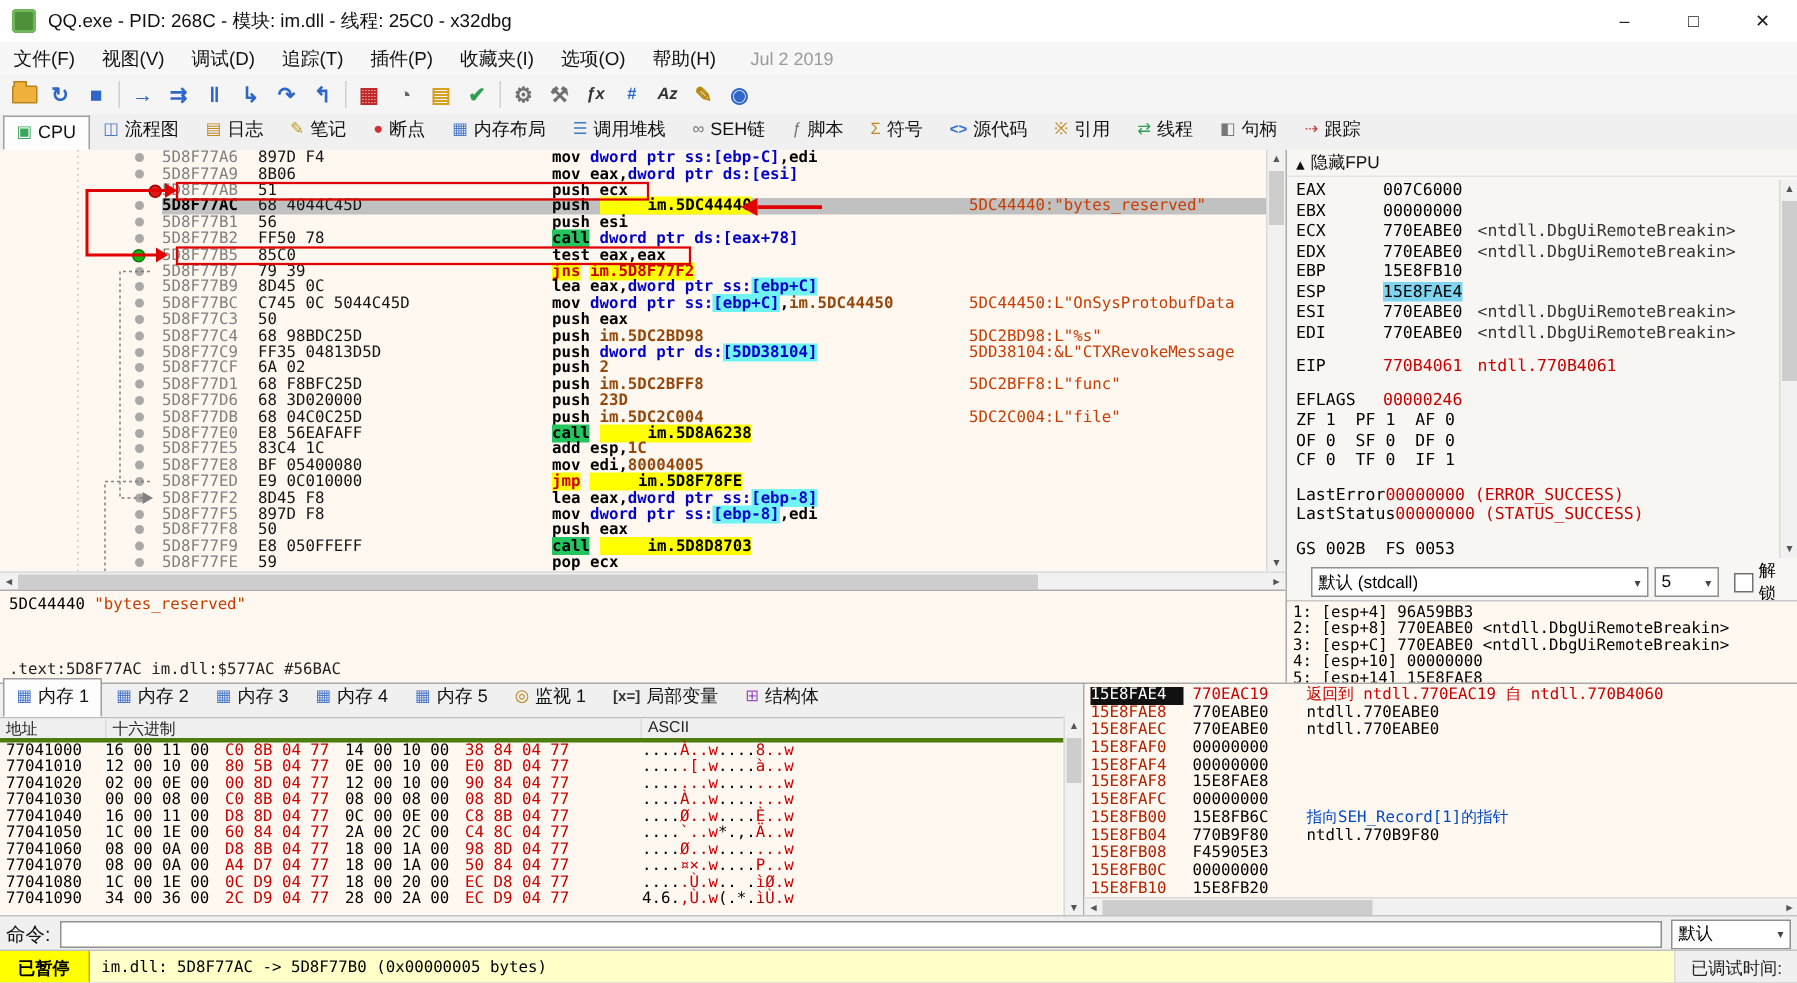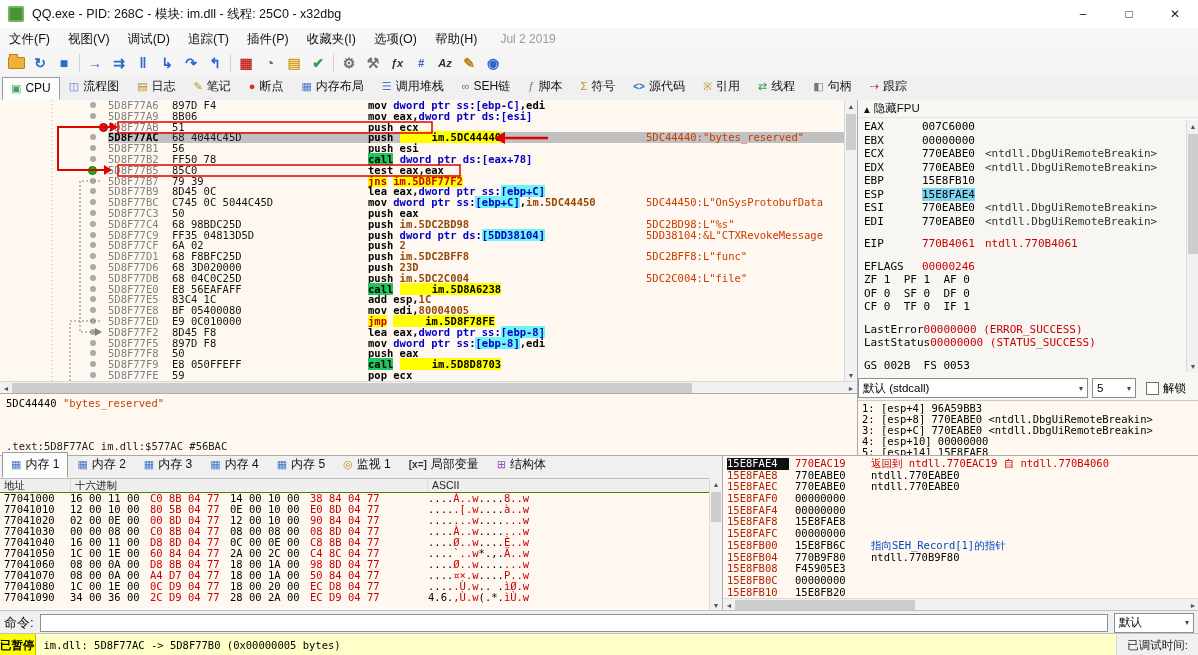--- a/index.html
+++ b/index.html
@@ -67,33 +67,33 @@
   .fpurow{height:17px;display:flex;align-items:center;padding-left:6px;gap:4px;font-size:11.5px;color:#111;border-bottom:1px solid #E4E4E4;}
   #reg-rows{position:absolute;top:20px;left:6px;right:14px;font-family:"DejaVu Sans Mono",monospace;font-size:11px;}
   .rrow{height:13.5px;line-height:13.5px;white-space:pre;}
   .rgap{height:9px;}
   .rlab{display:inline-block;min-width:58px;color:#000;}
   .rval{color:#000;}
   .rcom{color:#333;padding-left:10px;}
   .red{color:#C80000 !important;}
   .espv{background:#7FD4F0;}
   .rtext{color:#000;}
-  .convrow{position:absolute;top:278px;left:0;right:4px;height:20px;display:flex;align-items:center;gap:4px;}
+  .convrow{position:absolute;top:278px;left:16px;right:4px;height:20px;display:flex;align-items:center;gap:4px;}
   .combo{background:#FFF;border:1px solid #8F8F8F;height:18px;display:flex;align-items:center;font-size:11.5px;padding:0 4px;gap:6px;}
   .combo .cv{white-space:nowrap;}
   .combo .ca{font-size:8px;color:#444;margin-left:auto;}
   .spin{width:34px;}
   .chk{width:11px;height:11px;border:1px solid #707070;background:#FFF;margin-left:6px;}
   .chklab{font-size:11.5px;}
   #arg-rows{position:absolute;top:300px;left:0;right:0;bottom:0;background:#FFF8F0;border-top:1px solid #C9C9C9;font-family:"DejaVu Sans Mono",monospace;font-size:10.5px;padding:2px 0 0 4px;}
   .arow{height:11px;line-height:11px;white-space:pre;}
   
   #bottomleft{position:absolute;top:455px;left:0;width:722px;height:155px;border-top:1px solid #ABABAB;background:#FFF8F0;}
   .btabs{height:22px;background:#F0F0F0;display:flex;align-items:flex-end;border-bottom:1px solid #BDBDBD;padding-left:2px;}
-  .memhdr{height:13px;background:#EFEFEF;border-bottom:1px solid #4d7c0f;font-size:10.5px;color:#222;display:flex;}
+  .memhdr{height:13px;background:#EFEFEF;border-bottom:3px solid #4d7c0f;font-size:10.5px;color:#222;display:flex;}
   .memhdr span{display:block;}
   .mh-addr{width:66px;padding-left:4px;border-right:1px solid #DCDCDC;}
   .mh-hex{width:352px;padding-left:4px;border-right:1px solid #DCDCDC;}
   .mh-ascii{padding-left:4px;}
   #mem-rows{font-family:"DejaVu Sans Mono",monospace;font-size:10.5px;}
   .mrow{display:flex;height:11px;line-height:11px;white-space:pre;}
   .maddr{width:66px;flex:none;padding-left:4px;color:#000;}
   .mhex{width:352px;flex:none;display:flex;}
   .mhex .g{width:80px;flex:none;}
   .masc{padding-left:6px;}
@@ -108,21 +108,21 @@
   .sval{width:68px;flex:none;padding-left:6px;color:#000;}
   .scom{padding-left:8px;color:#000;}
   .blue{color:#0048C8 !important;}
   
   #cmdbar{position:absolute;top:610px;left:0;right:0;height:23px;background:#F0F0F0;border-top:1px solid #C2C2C2;display:flex;align-items:center;padding:0 4px;gap:6px;}
   .cmdlab{font-size:13px;color:#111;flex:none;}
   .cmdinput{flex:1;height:16px;background:#FFF;border:1px solid #8F8F8F;}
   .cmdcombo{width:70px;flex:none;}
   
   #statusbar{position:absolute;top:633px;left:0;right:0;height:22px;background:#F0F0F0;border-top:1px solid #C2C2C2;display:flex;align-items:stretch;font-size:11.5px;}
-  .stchip{background:#FFFF00;border-right:1px solid #C9B400;display:flex;align-items:center;padding:0 0;font-weight:bold;color:#000;flex:none;}
+  .stchip{background:#FFFF00;border-right:1px solid #C9B400;display:flex;align-items:center;padding:0 12px;font-weight:bold;color:#000;flex:none;}
   .stmsg{background:#FFFFC8;display:flex;align-items:center;padding:0 8px;color:#000;flex:1;font-family:"DejaVu Sans Mono",monospace;font-size:10.5px;}
   .sttime{display:flex;align-items:center;padding:0 10px;color:#222;flex:none;border-left:1px solid #D8D8D8;}
   .main{position:absolute;top:100px;left:0;width:1198px;height:355px;}
 </style>
 </head>
 <body>
 
 <div class="app">
 
   <div class="titlebar">

